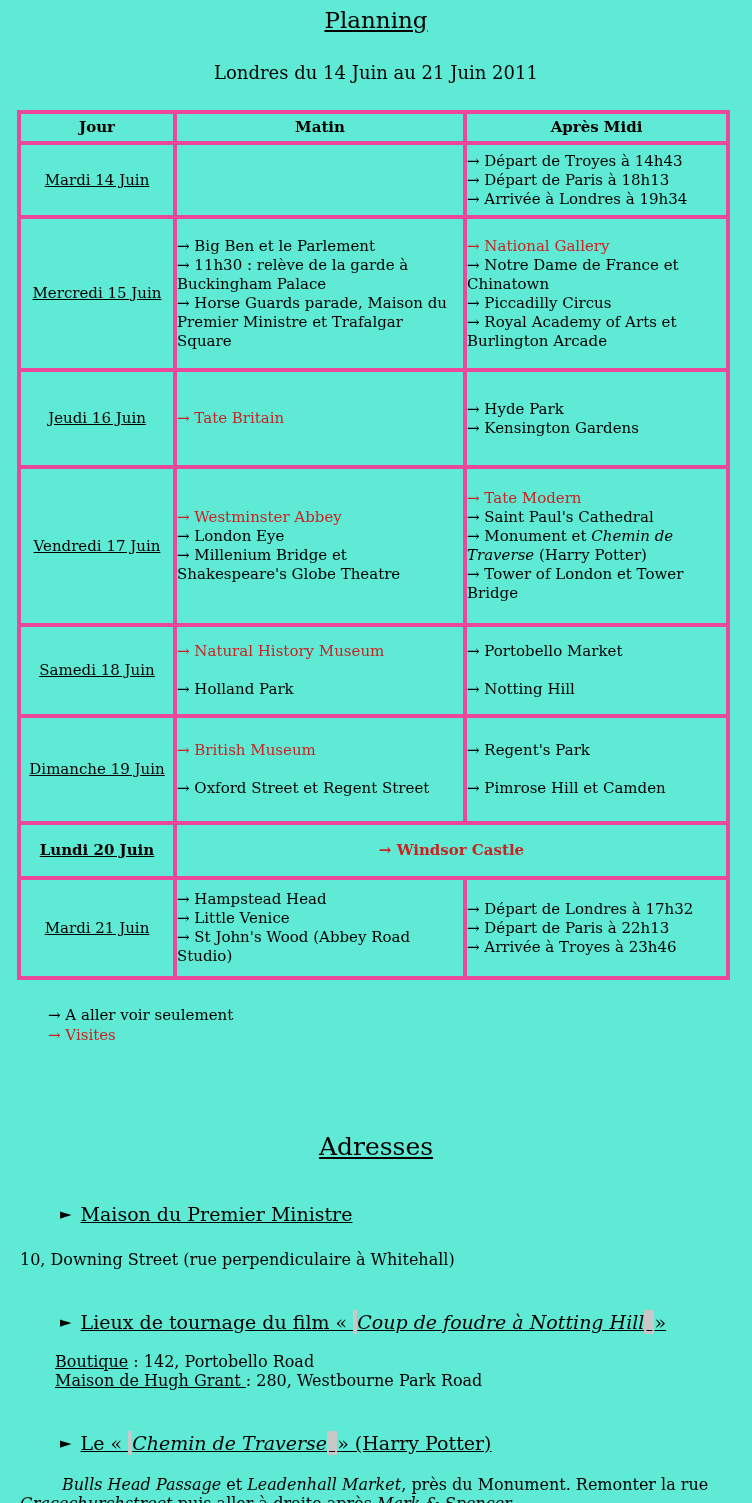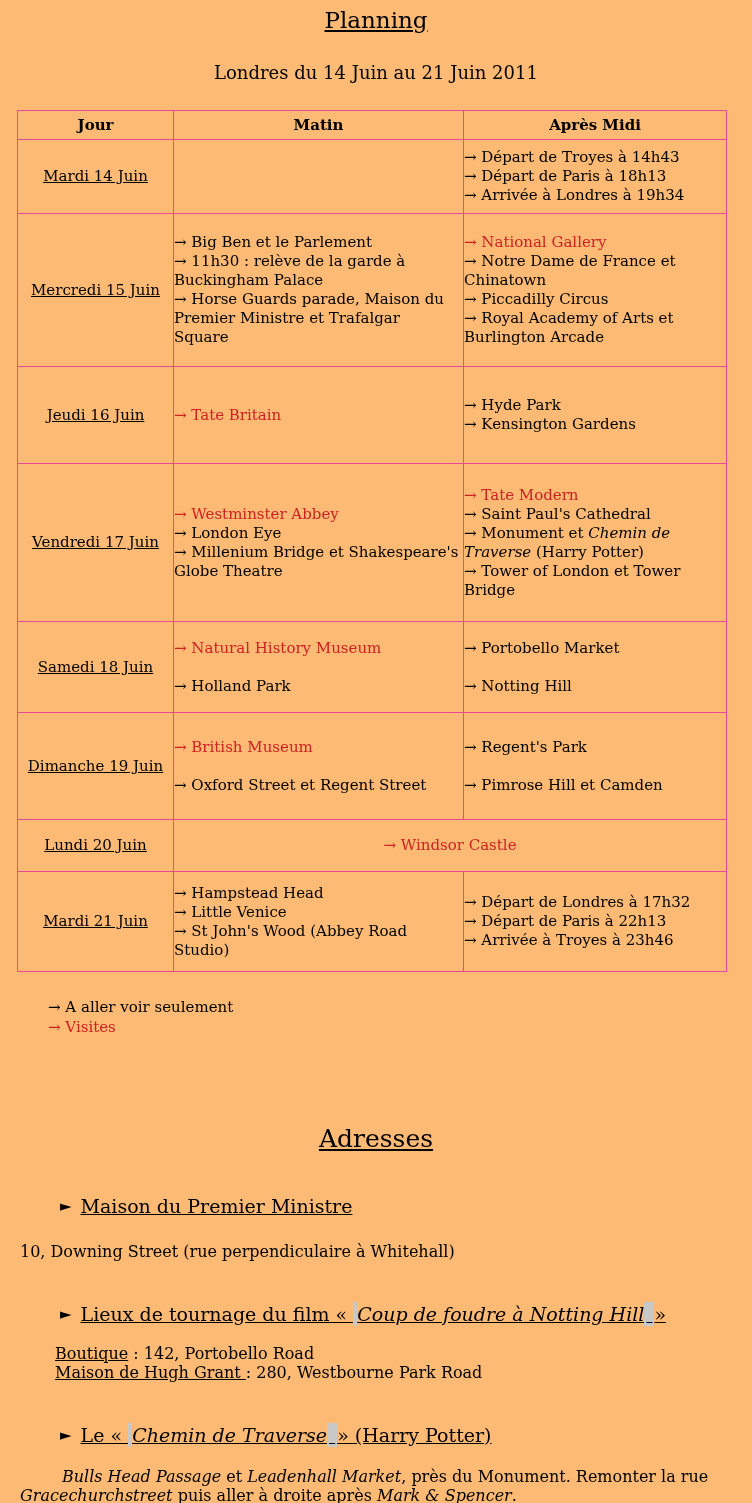--- a/index.html
+++ b/index.html
@@ -1,36 +1,36 @@
 <!DOCTYPE html>
 <html style="--red: #cc2222; --hl: #c8c8c8;"><head>
 <meta charset="utf-8">
 <style>
   :root { --red: #cc2222; --hl: #c8c8c8; }
   * { box-sizing: border-box; }
   html, body { margin: 0; padding: 0; background: #fff; }
   body { font-family: "DejaVu Serif", "Liberation Serif", serif; color: #000; }
-  .page { width: 752px; height: 1503px; position: relative; overflow: hidden; background: #fdba74; }
+  .page { width: 752px; height: 1503px; position: relative; overflow: hidden; background: #5eead4; }
 
   .doc-title { text-align: center; font-size: 23px; padding-top: 7px; }
   .doc-title span { text-decoration: underline; }
   .doc-subtitle { text-align: center; font-size: 18px; margin-top: 29px; }
 
   table.planning { border-collapse: collapse; margin: 27px 0 0 17px; width: 709px;
                    table-layout: fixed; font-size: 15px; line-height: 19px; }
-  table.planning th, table.planning td { border: 1px solid #ec4899; }
+  table.planning th, table.planning td { border: 4px solid #ec4899; }
   table.planning th { font-size: 15px; font-weight: bold; text-align: center; padding: 4px 0; }
   thead tr { height: 29px; }
   tbody tr:nth-child(1) { height: 74px; }
   tbody tr:nth-child(2) { height: 153px; }
   tbody tr:nth-child(3) { height: 97px; }
   tbody tr:nth-child(4) { height: 158px; }
   tbody tr:nth-child(5) { height: 91px; }
   tbody tr:nth-child(6) { height: 107px; }
-  tbody tr:nth-child(7) { height: 47px; }
+  tbody tr:nth-child(7) { height: 47px; font-weight: bold; }
   tbody tr:nth-child(8) { height: 100px; }
   td.day { text-align: center; vertical-align: middle; padding: 2px; }
   td.day span { text-decoration: underline; }
   td.cell { vertical-align: middle; padding: 4px 4px 4px 0; }
   td.merged { text-align: center; vertical-align: middle; padding: 16px; }
   .line { min-height: 19px; }
   .red { color: var(--red); }
   .it { font-style: italic; }
   .ul { text-decoration: underline; }
   .hl { background: var(--hl); padding: 1px 2px; }

